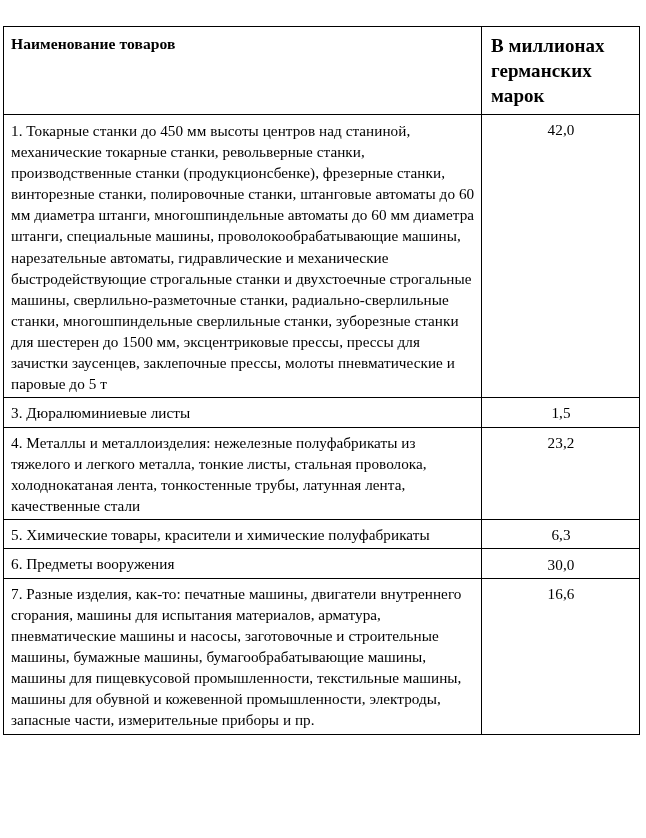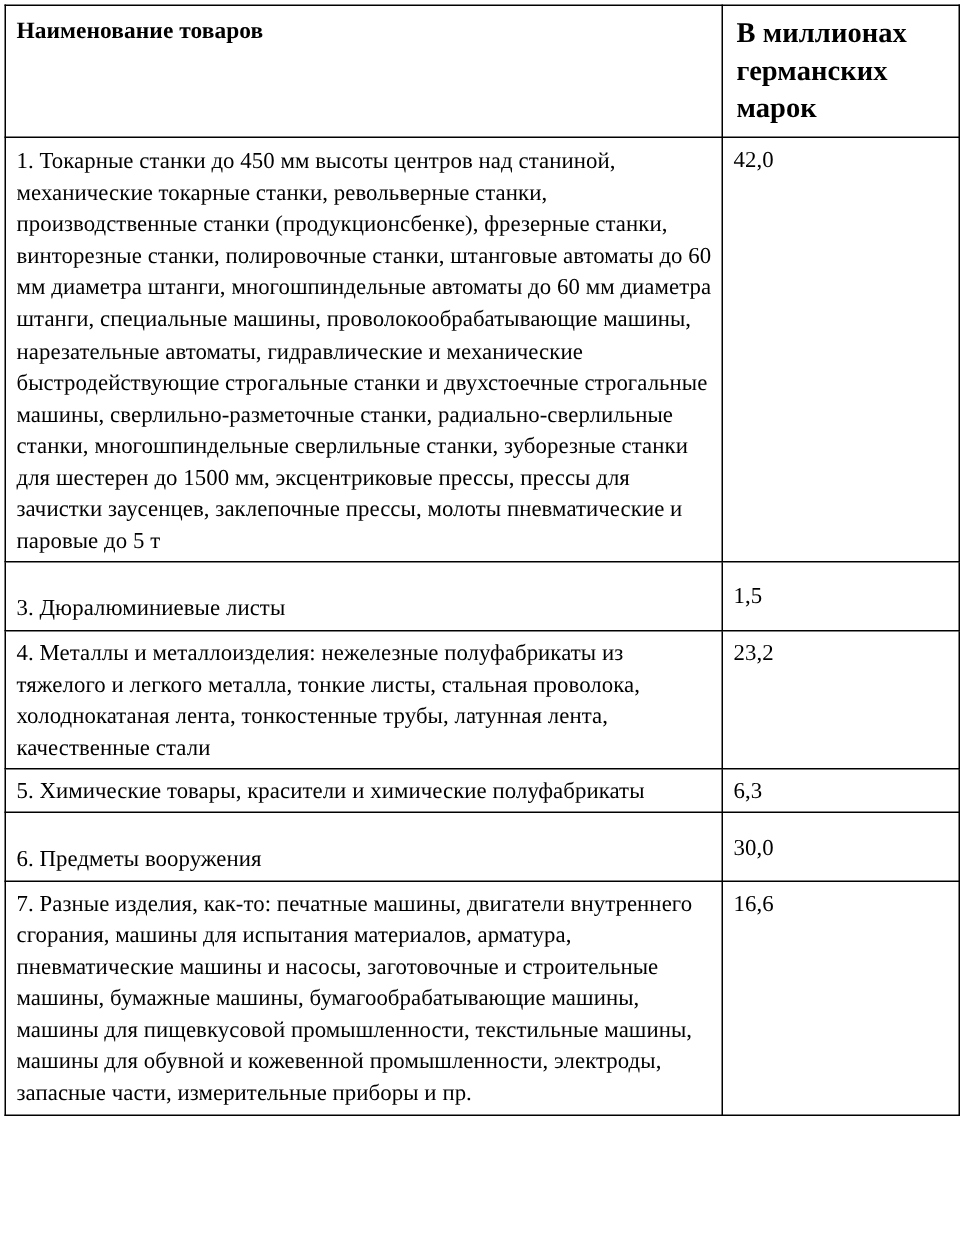--- a/index.html
+++ b/index.html
@@ -18,37 +18,39 @@
     box-sizing: border-box;
     width: 646px;
     height: 838px;
     padding: 3px 5px 2px 3px;
   }
   table.goods-table {
     border-collapse: collapse;
     width: 564px;
     table-layout: fixed;
     border: 1.3px solid #000;
+    margin-top: 23px;
   }
   table.goods-table td {
     border: 1.3px solid #000;
     vertical-align: top;
     padding: 4px 6px 3px 7px;
     font-size: 15.2px;
     line-height: 1.385;
     letter-spacing: 0.05px;
   }
   col.col-name { width: 478px; }
   col.col-value { width: 158px; }
 
   td.cell-name {
     text-align: left;
     hyphens: manual;
   }
   td.cell-value {
+    text-align: center;
     vertical-align: middle;
     font-size: 15.6px;
   }
   tr.header-row td {
     font-weight: bold;
     vertical-align: top;
     padding-top: 6px;
     padding-bottom: 6px;
   }
   tr.header-row td.cell-name { font-size: 15.6px; }
@@ -63,21 +65,21 @@
     font-weight: bold;
     vertical-align: middle;
     padding-top: 4px;
     padding-bottom: 4px;
   }
   tr.total-row td.cell-value { text-align: center; }
 
   
   tr.row-1 td.cell-name { padding-top: 5px; }
   tr.row-3 td.cell-name,
-  tr.row-6 td.cell-name { padding-top: 20px; padding-bottom: 4px; }
+  tr.row-6 td.cell-name { padding-top: 4px; padding-bottom: 4px; }
   tr.row-3 td.cell-value,
   tr.row-6 td.cell-value { vertical-align: middle; }
 </style>
 </head>
 <body>
 
 <div id="doc-table-wrap">
   <table class="goods-table">
     <colgroup>
       <col class="col-name">

